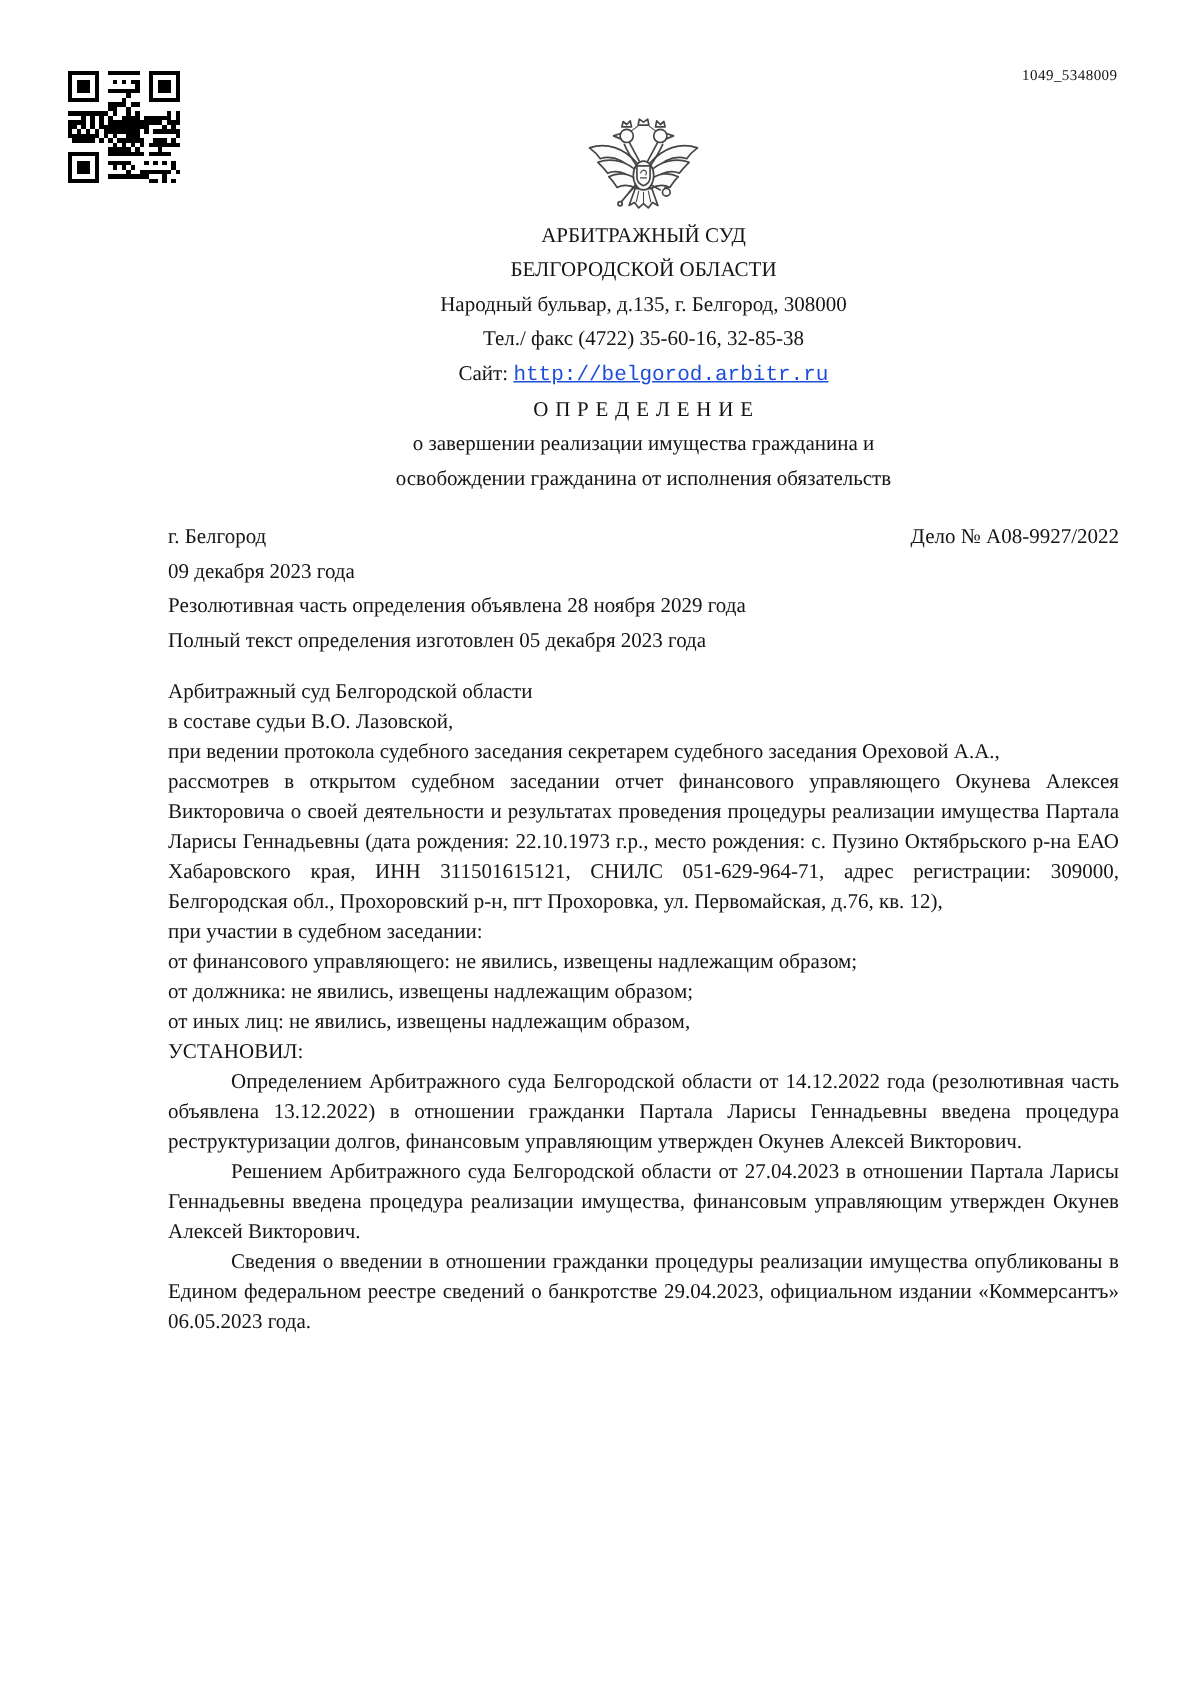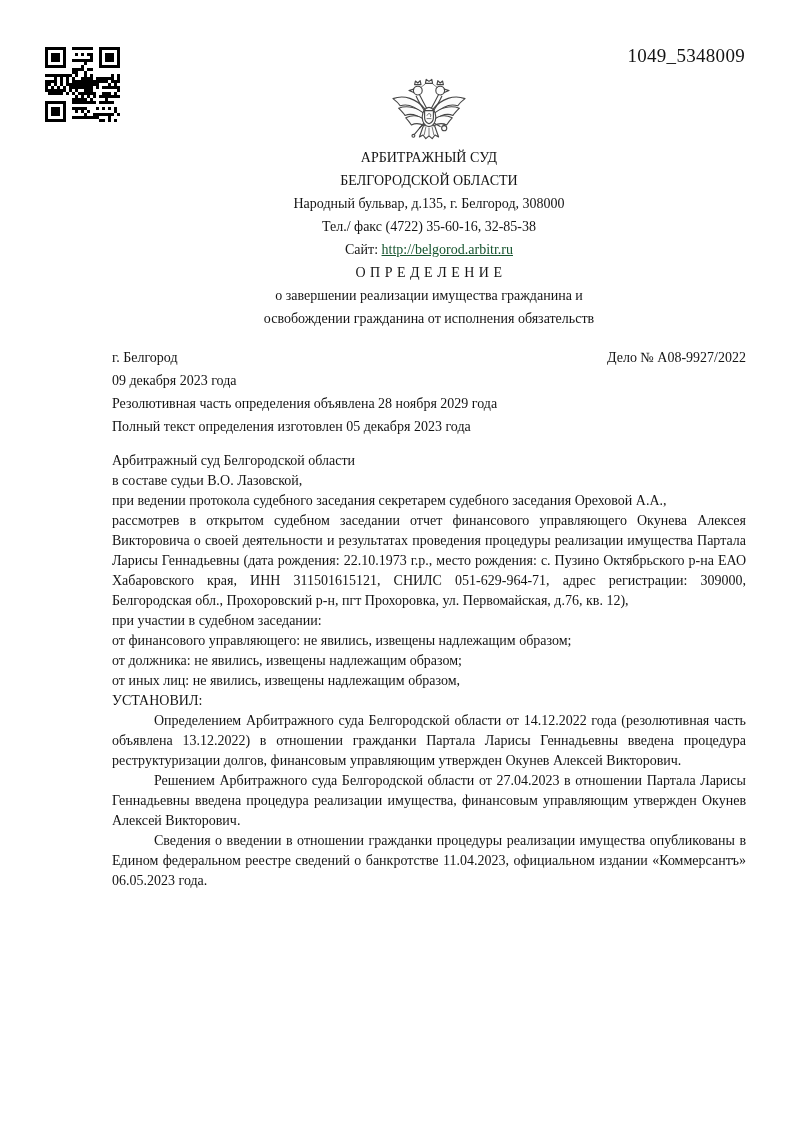--- a/index.html
+++ b/index.html
@@ -1,24 +1,24 @@
 <!DOCTYPE html>
 <html><head>
 <meta charset="utf-8">
 <style>
   html,body{margin:0;padding:0;background:#ffffff;}
   .page{position:relative;width:800px;height:1131px;background:#ffffff;overflow:hidden;
         font-family:"Liberation Serif","DejaVu Serif",serif;color:#141414;}
   .qr{position:absolute;left:45px;top:47px;width:75px;height:75px;}
   .qr svg{width:100%;height:100%;shape-rendering:crispEdges;}
-  .docnum{position:absolute;top:45px;right:55px;font-size:19px;letter-spacing:.3px;}
+  .docnum{position:absolute;top:45px;right:55px;font-size:10px;letter-spacing:.3px;}
   .emblem{position:absolute;top:77px;left:389px;width:80px;height:78px;}
   .flow{position:absolute;left:112px;top:146px;width:634px;font-size:14px;}
   .hdr{line-height:23px;text-align:center;}
-  .site-link{color:#14532d;text-decoration:underline;cursor:pointer;}
+  .site-link{color:#1d4ed8;text-decoration:underline;cursor:pointer;font-family:Liberation Mono, monospace;}
   .doc-title{line-height:23px;text-align:center;letter-spacing:.5px;}
   .subtitle{line-height:23px;text-align:center;}
   .caseblock{margin-top:16px;line-height:23px;}
   .caserow{display:flex;justify-content:space-between;}
   .bodyblock{margin-top:13px;line-height:20px;}
   p{margin:0;}
   .just{text-align:justify;text-align-last:left;}
   .indent{text-indent:42px;}
   .center{text-align:left;}
 </style>
@@ -335,17 +335,17 @@
       <p>в составе судьи В.О. Лазовской,</p>
       <p class="just">при ведении протокола судебного заседания секретарем судебного заседания Ореховой А.А.,</p>
       <p class="just">рассмотрев в открытом судебном заседании отчет финансового управляющего Окунева Алексея Викторовича о своей деятельности и результатах проведения процедуры реализации имущества Партала Ларисы Геннадьевны (дата рождения: 22.10.1973 г.р., место рождения: с. Пузино Октябрьского р-на ЕАО Хабаровского края, ИНН 311501615121, СНИЛС 051-629-964-71, адрес регистрации: 309000, Белгородская обл., Прохоровский р-н, пгт Прохоровка, ул. Первомайская, д.76, кв. 12),</p>
       <p>при участии в судебном заседании:</p>
       <p>от финансового управляющего: не явились, извещены надлежащим образом;</p>
       <p>от должника: не явились, извещены надлежащим образом;</p>
       <p>от иных лиц: не явились, извещены надлежащим образом,</p>
       <p class="center">УСТАНОВИЛ:</p>
       <p class="just indent">Определением Арбитражного суда Белгородской области от 14.12.2022 года (резолютивная часть объявлена 13.12.2022) в отношении гражданки Партала Ларисы Геннадьевны введена процедура реструктуризации долгов, финансовым управляющим утвержден Окунев Алексей Викторович.</p>
       <p class="just indent">Решением Арбитражного суда Белгородской области от 27.04.2023 в отношении Партала Ларисы Геннадьевны введена процедура реализации имущества, финансовым управляющим утвержден Окунев Алексей Викторович.</p>
-      <p class="just indent">Сведения о введении в отношении гражданки процедуры реализации имущества опубликованы в Едином федеральном реестре сведений о банкротстве 11.04.2023, официальном издании «Коммерсантъ» 06.05.2023 года.</p>
+      <p class="just indent">Сведения о введении в отношении гражданки процедуры реализации имущества опубликованы в Едином федеральном реестре сведений о банкротстве 29.04.2023, официальном издании «Коммерсантъ» 06.05.2023 года.</p>
     </div>
 
   </div>
 </div>
 
 </body></html>

